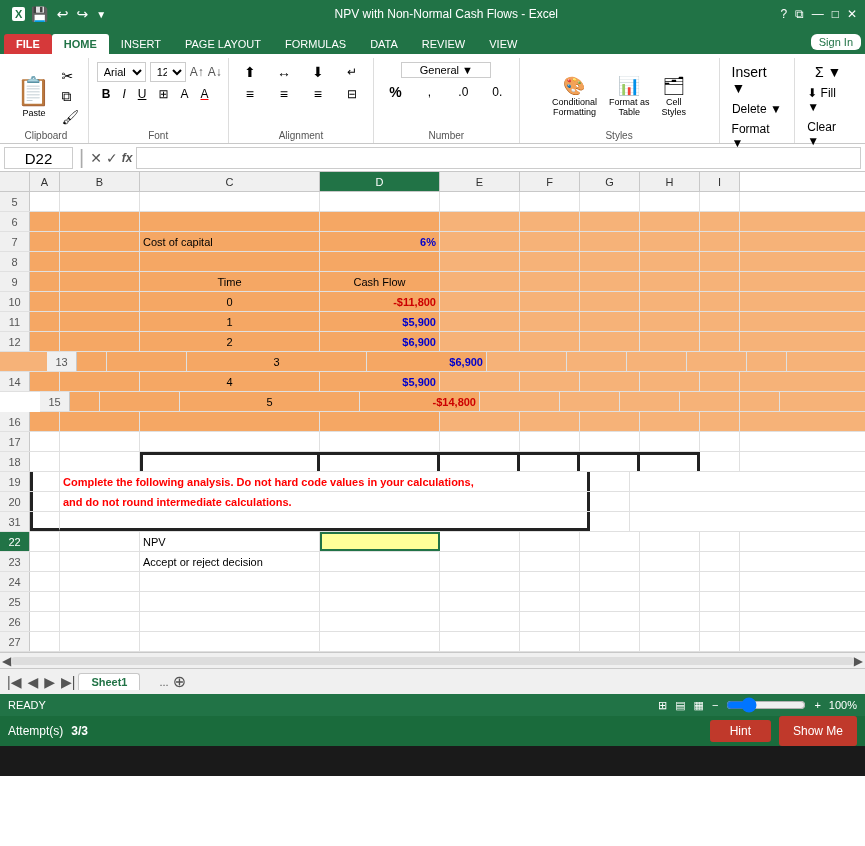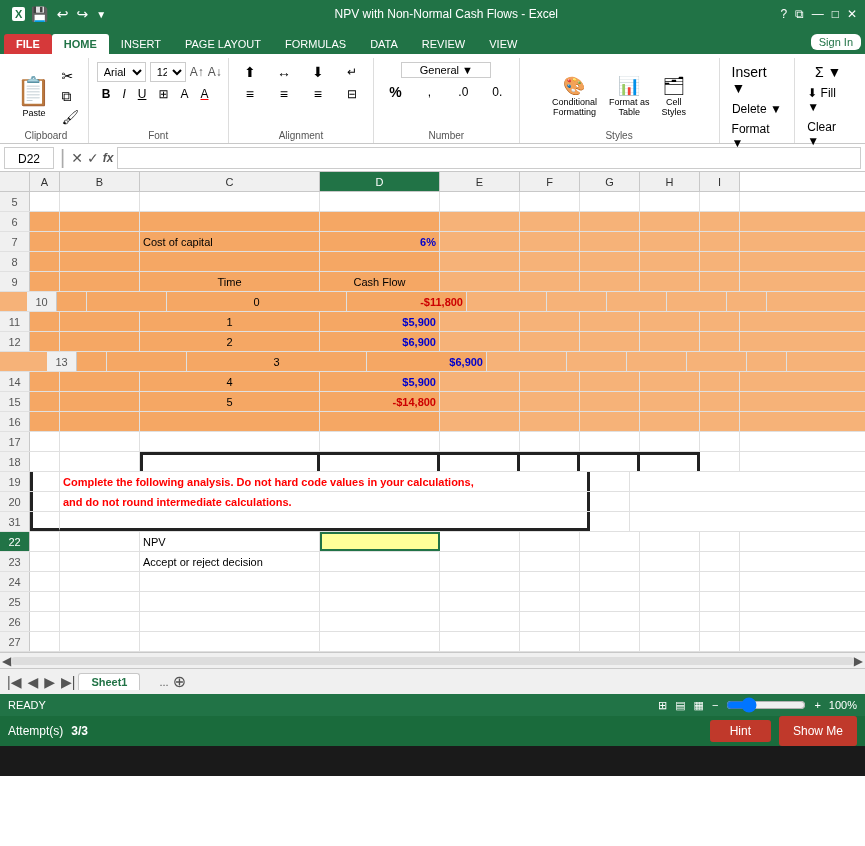--- a/index.html
+++ b/index.html
@@ -138,23 +138,23 @@
     .formula-bar {
       display: flex;
       align-items: center;
       height: 28px;
       border-bottom: 1px solid #c8c8c8;
       padding: 0 4px;
       gap: 4px;
     }
     .cell-ref-box {
       border: 1px solid #ccc;
-      width: 50px;
+      width: 69px;
       height: 22px;
-      font-size: 12px;
+      font-size: 15px;
       text-align: center;
       line-height: 22px;
       padding: 0 4px;
     }
     .formula-input {
       flex: 1;
       border: none;
       outline: none;
       font-size: 12px;
       padding: 0 4px;
@@ -554,21 +554,21 @@
       <div class="cell cell-B" style="background:rgba(244,164,96,0.85);"></div>
       <div class="cell cell-C" style="background:rgba(244,164,96,0.85); text-align:center;">Time</div>
       <div class="cell cell-D" style="background:rgba(244,164,96,0.85); text-align:center;">Cash Flow</div>
       <div class="cell cell-E"></div>
       <div class="cell cell-F"></div>
       <div class="cell cell-G"></div>
       <div class="cell cell-H"></div>
       <div class="cell cell-I"></div>
     </div>
 
-    <div class="grid-row" style="background:rgba(244,164,96,0.85);padding-left:27px;">
+    <div class="grid-row" style="background:rgba(244,164,96,0.85);">
       <div class="row-num">10</div>
       <div class="cell cell-A" style="background:rgba(244,164,96,0.85);"></div>
       <div class="cell cell-B" style="background:rgba(244,164,96,0.85);"></div>
       <div class="cell cell-C" style="background:rgba(244,164,96,0.85); text-align:center;">0</div>
       <div class="cell cell-D" style="background:rgba(244,164,96,0.85); color:#cc0000; font-weight:bold; text-align:right;">-$11,800</div>
       <div class="cell cell-E"></div>
       <div class="cell cell-F"></div>
       <div class="cell cell-G"></div>
       <div class="cell cell-H"></div>
       <div class="cell cell-I"></div>
@@ -619,21 +619,21 @@
       <div class="cell cell-B" style="background:rgba(244,164,96,0.85);"></div>
       <div class="cell cell-C" style="background:rgba(244,164,96,0.85); text-align:center;">4</div>
       <div class="cell cell-D" style="background:rgba(244,164,96,0.85); color:#0000cc; font-weight:bold; text-align:right;">$5,900</div>
       <div class="cell cell-E"></div>
       <div class="cell cell-F"></div>
       <div class="cell cell-G"></div>
       <div class="cell cell-H"></div>
       <div class="cell cell-I"></div>
     </div>
 
-    <div class="grid-row" style="background:rgba(244,164,96,0.85);">
+    <div class="grid-row" style="background:rgba(244,164,96,0.85);margin-left:40px;">
       <div class="row-num">15</div>
       <div class="cell cell-A" style="background:rgba(244,164,96,0.85);"></div>
       <div class="cell cell-B" style="background:rgba(244,164,96,0.85);"></div>
       <div class="cell cell-C" style="background:rgba(244,164,96,0.85); text-align:center;">5</div>
       <div class="cell cell-D" style="background:rgba(244,164,96,0.85); color:#cc0000; font-weight:bold; text-align:right;">-$14,800</div>
       <div class="cell cell-E"></div>
       <div class="cell cell-F"></div>
       <div class="cell cell-G"></div>
       <div class="cell cell-H"></div>
       <div class="cell cell-I"></div>

